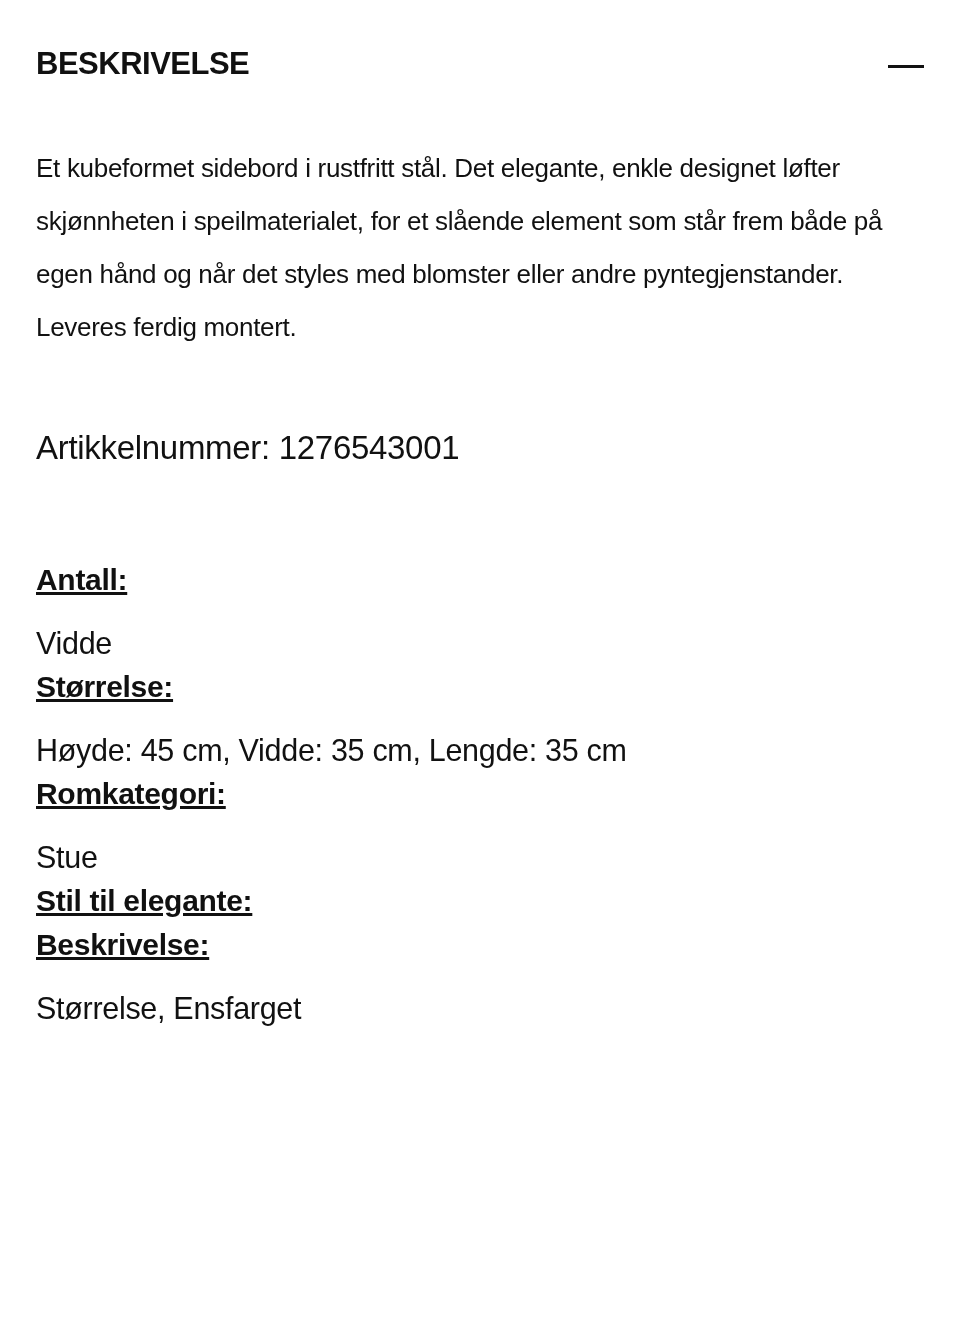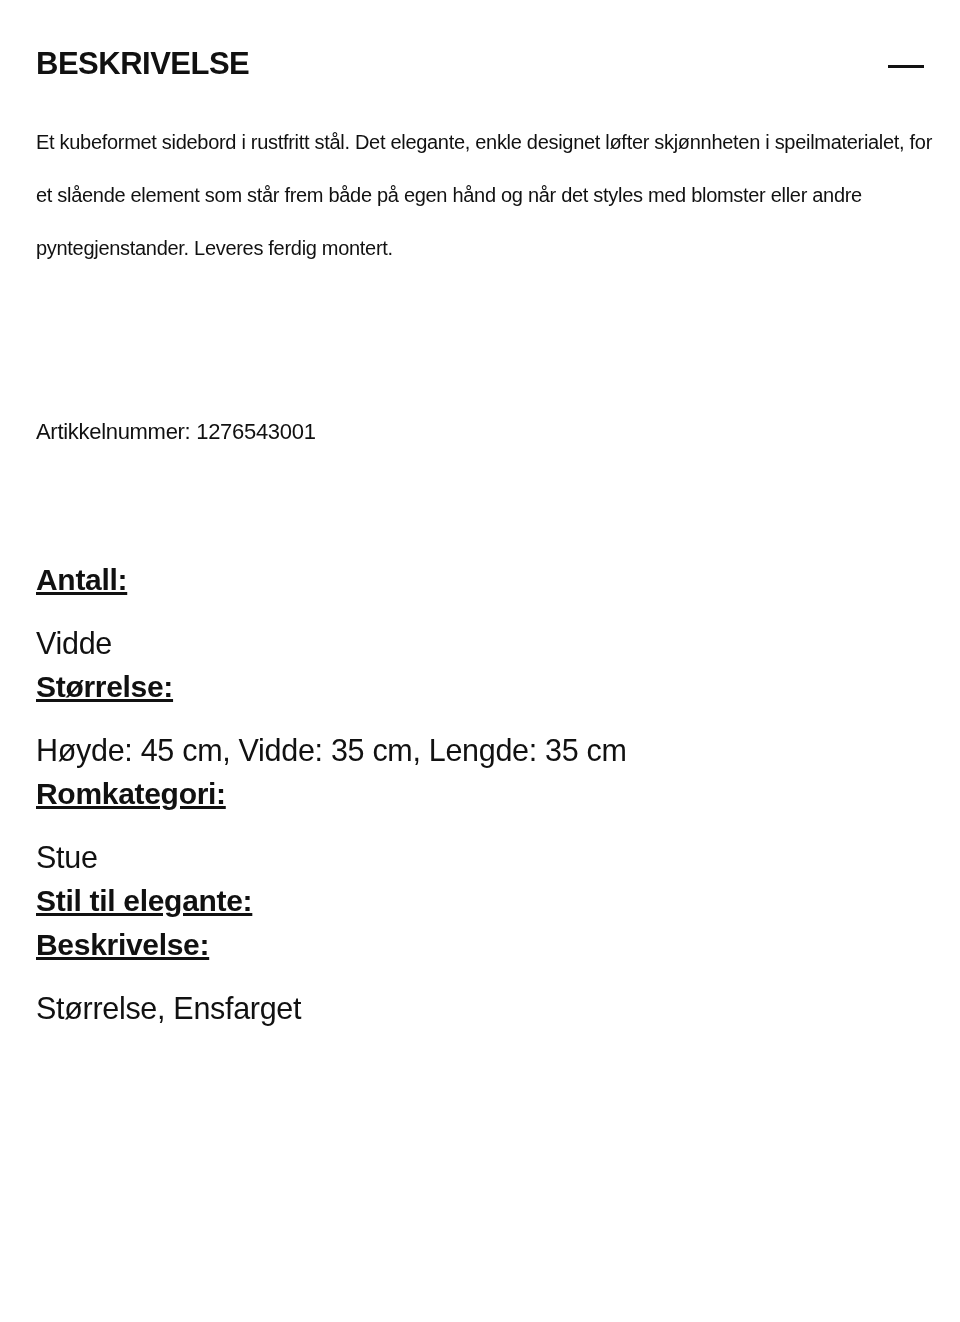--- a/index.html
+++ b/index.html
@@ -42,31 +42,31 @@
     .collapse-btn .bar {
       width: 36px;
       height: 3px;
       background: #111;
       display: block;
     }
     .description {
       position: absolute;
       left: 36px;
       width: 900px;
-      top: 116px;
-      font-size: 20px;
+      top: 142px;
+      font-size: 26px;
       line-height: 53px;
       letter-spacing: -0.3px;
       margin: 0;
     }
     .article {
       position: absolute;
       left: 36px;
-      top: 412px;
-      font-size: 22px;
+      top: 428px;
+      font-size: 33px;
       line-height: 40px;
       letter-spacing: -0.3px;
     }
     .attrs {
       position: absolute;
       left: 36px;
       top: 558px;
       width: 880px;
     }
     .attr-label {

